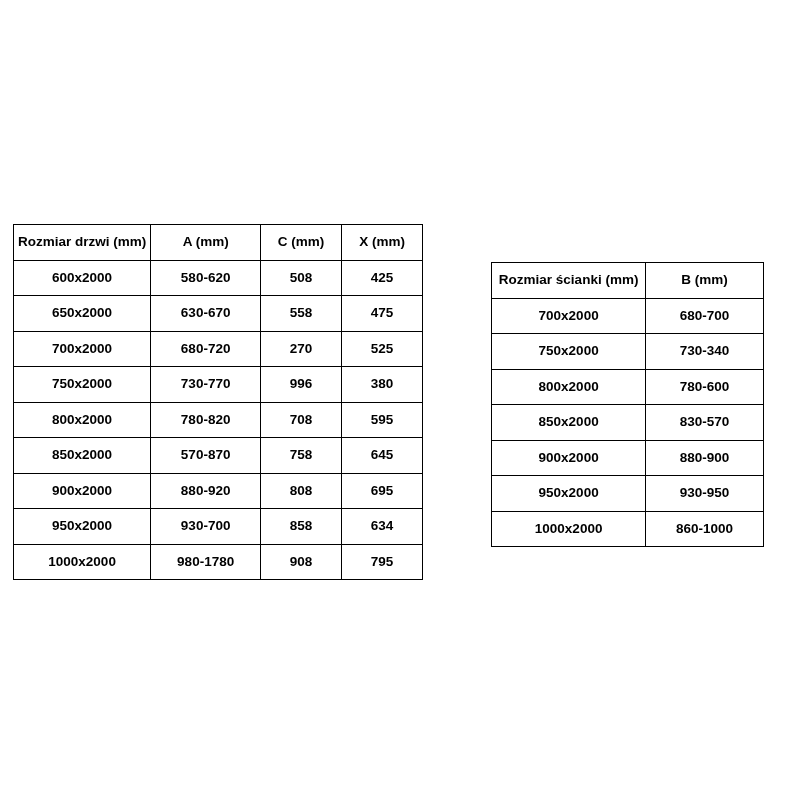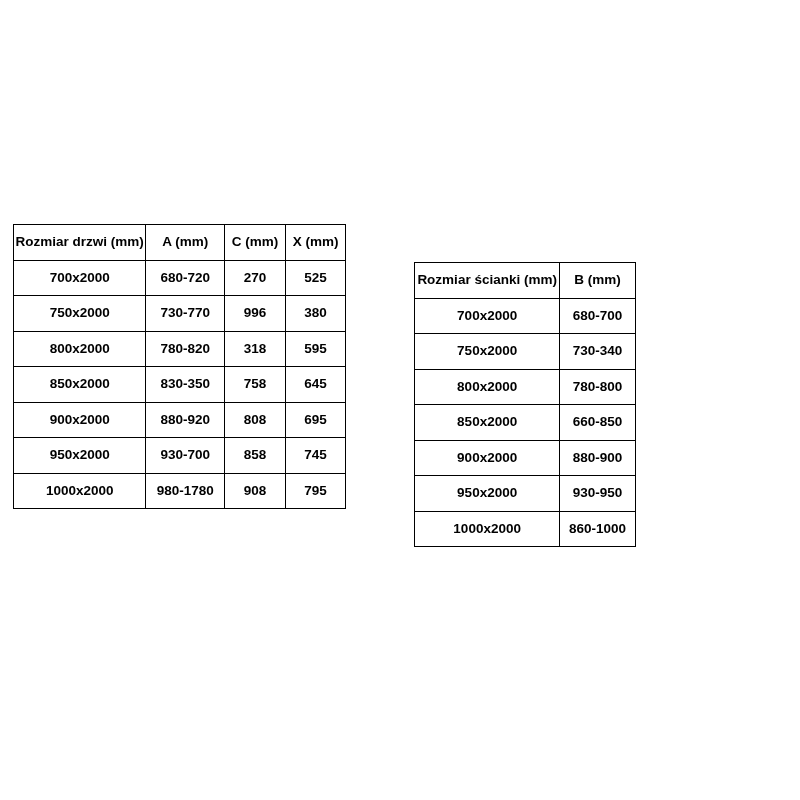--- a/index.html
+++ b/index.html
@@ -19,21 +19,21 @@
     position: absolute;
     top: 0;
     left: 0;
     width: 800px;
     height: 800px;
   }
   .tables-row {
     position: absolute;
     top: 224px;
     left: 0;
-    width: 636px;
+    width: 764px;
     display: flex;
     justify-content: flex-start;
     align-items: flex-start;
   }
   table {
     border-collapse: collapse;
     table-layout: fixed;
   }
   table td, table th {
     border: 1px solid #000000;
@@ -87,54 +87,66 @@
       <thead>
         <tr>
           <td>Rozmiar drzwi (mm)</td>
           <td>A (mm)</td>
           <td>C (mm)</td>
           <td>X (mm)</td>
         </tr>
       </thead>
       <tbody>
         <tr>
+          <td>600x2000</td>
+          <td>580-620</td>
+          <td>508</td>
+          <td>425</td>
+        </tr>
+        <tr>
+          <td>650x2000</td>
+          <td>630-670</td>
+          <td>558</td>
+          <td>475</td>
+        </tr>
+        <tr>
           <td>700x2000</td>
           <td>680-720</td>
           <td>270</td>
           <td>525</td>
         </tr>
         <tr>
           <td>750x2000</td>
           <td>730-770</td>
           <td>996</td>
           <td>380</td>
         </tr>
         <tr>
           <td>800x2000</td>
           <td>780-820</td>
-          <td>318</td>
+          <td>708</td>
           <td>595</td>
         </tr>
         <tr>
           <td>850x2000</td>
-          <td>830-350</td>
+          <td>570-870</td>
           <td>758</td>
           <td>645</td>
         </tr>
         <tr>
           <td>900x2000</td>
           <td>880-920</td>
           <td>808</td>
           <td>695</td>
         </tr>
         <tr>
           <td>950x2000</td>
           <td>930-700</td>
           <td>858</td>
-          <td>745</td>
+          <td>634</td>
         </tr>
         <tr>
           <td>1000x2000</td>
           <td>980-1780</td>
           <td>908</td>
           <td>795</td>
         </tr>
       </tbody>
     </table>
 
@@ -153,25 +165,25 @@
         <tr>
           <td>700x2000</td>
           <td>680-700</td>
         </tr>
         <tr>
           <td>750x2000</td>
           <td>730-340</td>
         </tr>
         <tr>
           <td>800x2000</td>
-          <td>780-800</td>
+          <td>780-600</td>
         </tr>
         <tr>
           <td>850x2000</td>
-          <td>660-850</td>
+          <td>830-570</td>
         </tr>
         <tr>
           <td>900x2000</td>
           <td>880-900</td>
         </tr>
         <tr>
           <td>950x2000</td>
           <td>930-950</td>
         </tr>
         <tr>

